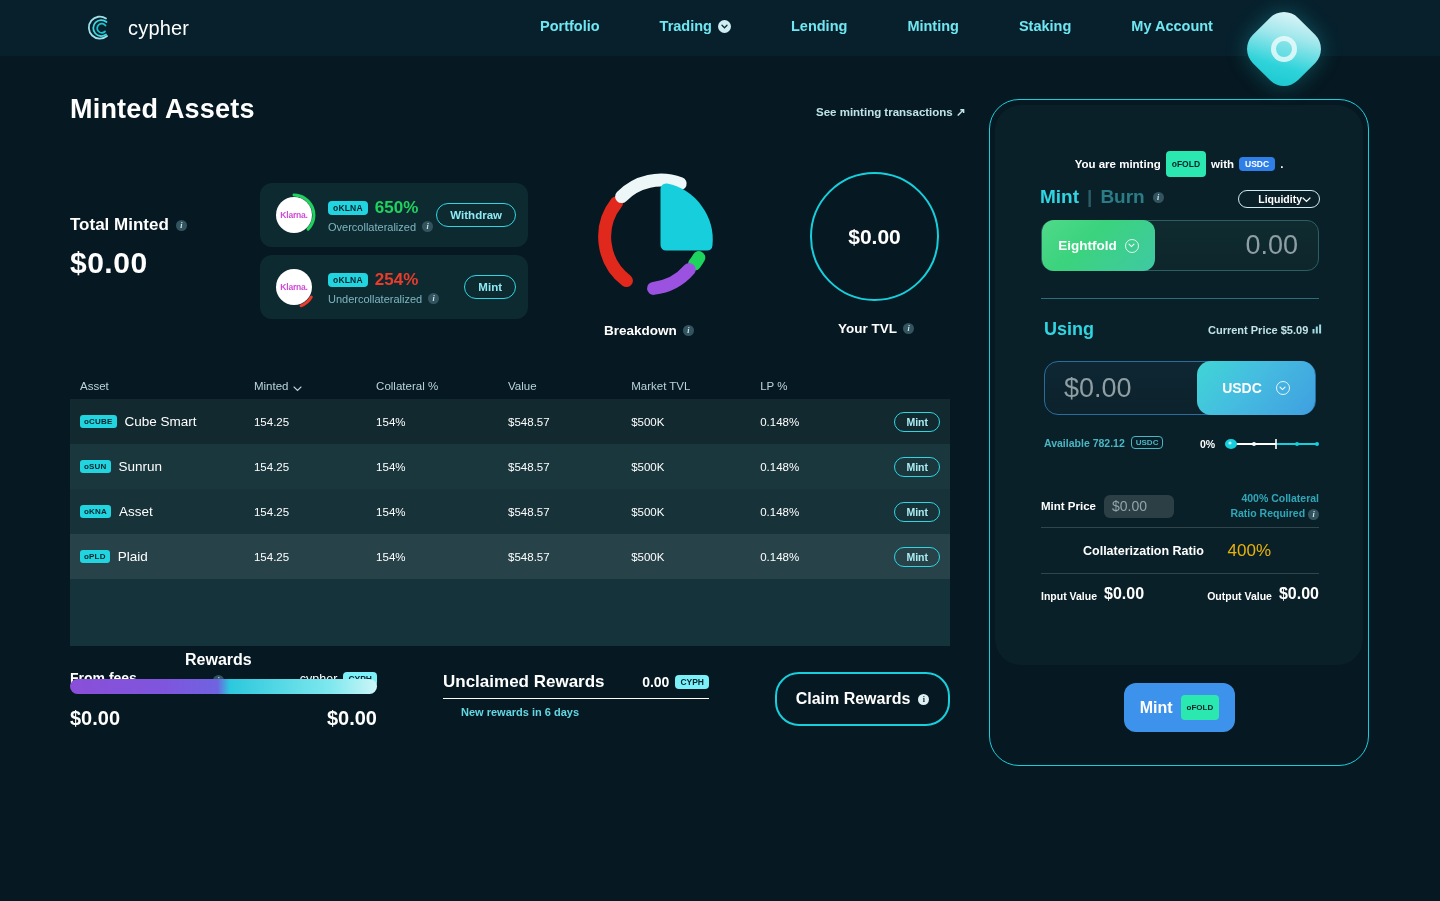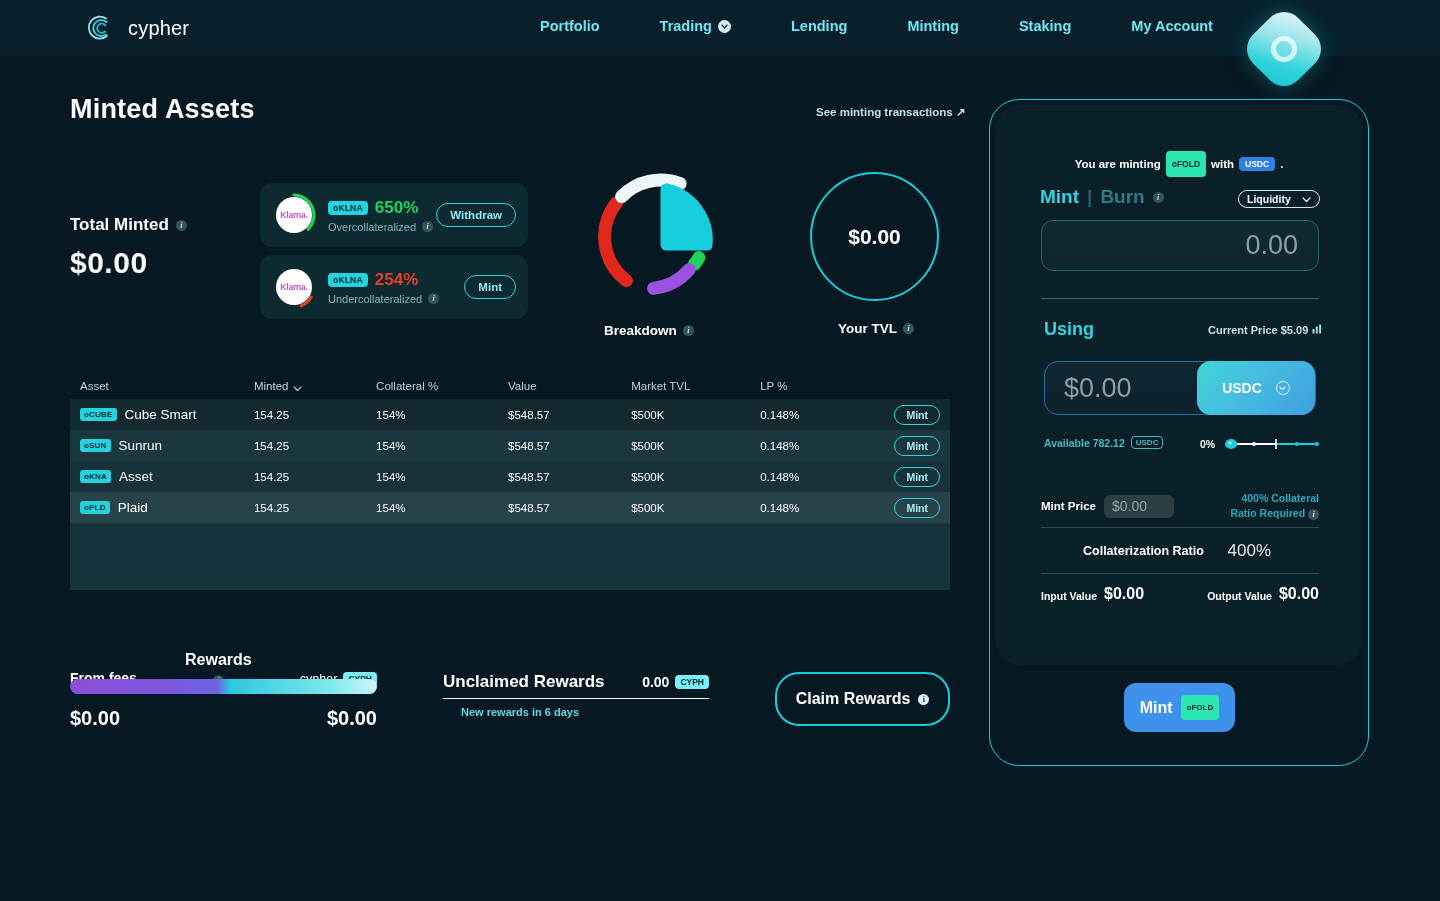--- a/index.html
+++ b/index.html
@@ -133,21 +133,21 @@
   .thead { display: flex; align-items: center; height: 26px; padding: 0 10px; }
   .th { color: #b9d5db; font-size: 11.5px; font-weight: 500; display: flex; align-items: center; gap: 5px; }
   .c-asset { width: 178px; }
   .c-minted { width: 125px; }
   .c-coll   { width: 135px; }
   .c-value  { width: 126px; }
   .c-tvl    { width: 132px; }
   .c-lp     { width: 120px; }
   .c-act    { width: 64px; display: flex; justify-content: flex-end; }
   .tr {
-    display: flex; align-items: center; height: 31px; padding: 0 10px;
+    display: flex; align-items: center; height: 45px; padding: 0 10px;
     color: #ffffff; font-size: 11.5px; font-weight: 500;
   }
   .tr .c-asset { display: flex; align-items: center; gap: 8px; font-size: 13.5px; font-weight: 500; }
   .row-pill {
     background: #22d3e0; color: #05242b; font-size: 8px; font-weight: 800;
     padding: 2px 4px; border-radius: 3px; letter-spacing: .2px; flex: none;
   }
   .mint-sm {
     border: 1px solid #2fd6e2; color: #a9edf3; background: transparent;
     border-radius: 11px; padding: 3px 11px; font-size: 10.5px; font-weight: 600;
@@ -212,21 +212,21 @@
     position: absolute; left: 1040px; top: 186px;
     font-size: 19px; font-weight: 600; display: flex; align-items: center; gap: 8px;
   }
   .mb-mint { color: #2fd6e2; }
   .mb-sep  { color: #2a5d68; }
   .mb-burn { color: #2a7d87; }
   .liq-select {
     position: absolute; left: 1238px; top: 190px; width: 82px; height: 18px;
     border: 1px solid #cfe9ee; border-radius: 9px; color: #ffffff;
     font-size: 10.5px; font-weight: 600; cursor: pointer;
-    display: flex; align-items: center; justify-content: space-between;
+    display: flex; align-items: center; justify-content: flex-end;
     padding: 0 8px;
   }
 
   .mint-input-row {
     position: absolute; left: 1041px; top: 220px; width: 278px; height: 51px;
     border: 1px solid #2a5f63; border-radius: 12px;
     background: linear-gradient(180deg,#0f2b30,#0d262c);
     display: flex; align-items: center;
   }
   .eightfold-pill {
@@ -279,21 +279,21 @@
     margin-left: 8px; width: 70px; height: 23px; border-radius: 6px; background: #2b3f45;
     display: flex; align-items: center; padding-left: 8px; color: #93a4a9; font-size: 14px; font-weight: 500;
   }
   .mp-note {
     margin-left: auto; width: 106px; text-align: right; color: #2fa7b8;
     font-size: 10.5px; font-weight: 700; line-height: 1.45;
   }
   .rp-divider2 { position: absolute; left: 1041px; top: 527px; width: 278px; height: 1px; background: #30464c; }
   .cr-row { position: absolute; left: 1041px; top: 541px; width: 278px; display: flex; align-items: center; }
   .cr-label { margin-left: 42px; color: #ffffff; font-size: 12.5px; font-weight: 700; }
-  .cr-value { margin-left: auto; margin-right: 48px; color: #e5e5e5; font-size: 17px; font-weight: 500; }
+  .cr-value { margin-left: auto; margin-right: 48px; color: #eab308; font-size: 17px; font-weight: 500; }
   .rp-divider3 { position: absolute; left: 1041px; top: 573px; width: 278px; height: 1px; background: #30464c; }
 
   .io-row { position: absolute; left: 1041px; top: 585px; width: 278px; display: flex; align-items: center; }
   .io-group { display: flex; align-items: flex-end; gap: 7px; }
   .io-group.right { margin-left: auto; }
   .io-label { color: #ffffff; font-size: 10.5px; font-weight: 700; line-height: 1.25; text-align: right; }
   .io-value { color: #ffffff; font-size: 16px; font-weight: 600; }
 
   .mint-btn {
     position: absolute; left: 1124px; top: 683px; width: 111px; height: 49px;
@@ -560,20 +560,28 @@
 <div class="liq-select">
   <span>Liquidity</span>
   <span>
     <svg width="9" height="6" viewBox="0 0 9 6">
         <path d="M1 1 4.5 4.5 8 1" stroke="#ffffff" stroke-width="1.2" fill="none" stroke-linecap="round"></path>
       </svg>
   </span>
 </div>
 
 <div class="mint-input-row">
+  <div class="eightfold-pill">
+    <span>Eightfold</span>
+    <span class="circ-chev">
+      <svg width="7" height="5" viewBox="0 0 7 5">
+          <path d="M1 1.2 3.5 3.6 6 1.2" stroke="#ffffff" stroke-width="1.1" fill="none" stroke-linecap="round"></path>
+        </svg>
+    </span>
+  </div>
   <div class="mint-amount">0.00</div>
 </div>
 
 <div class="rp-divider"></div>
 
 <div class="using-label">Using</div>
 <div class="cur-price">
   <span>Current Price $5.09</span>
   <span>
     <svg width="10" height="10" viewBox="0 0 10 10">

